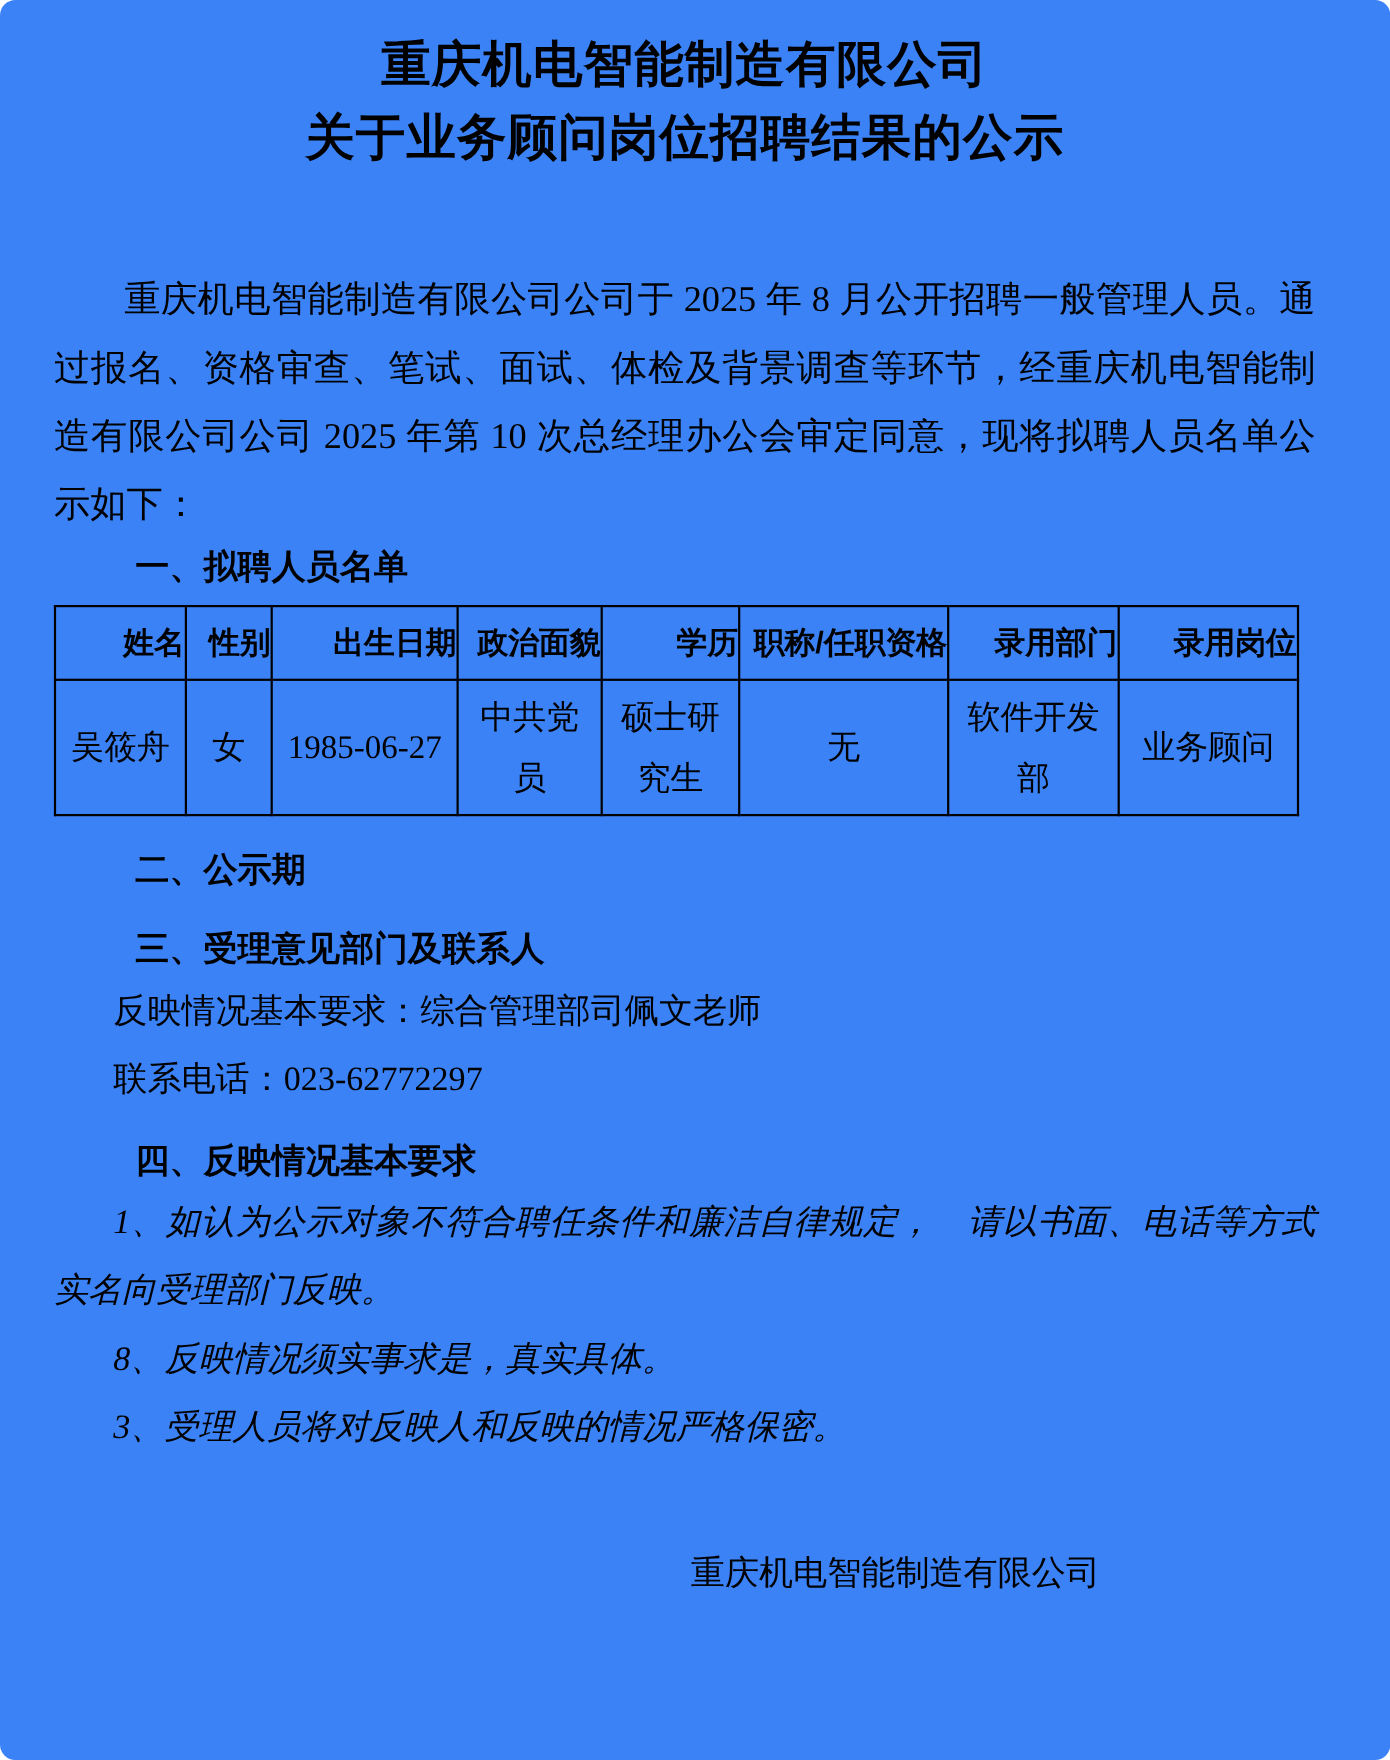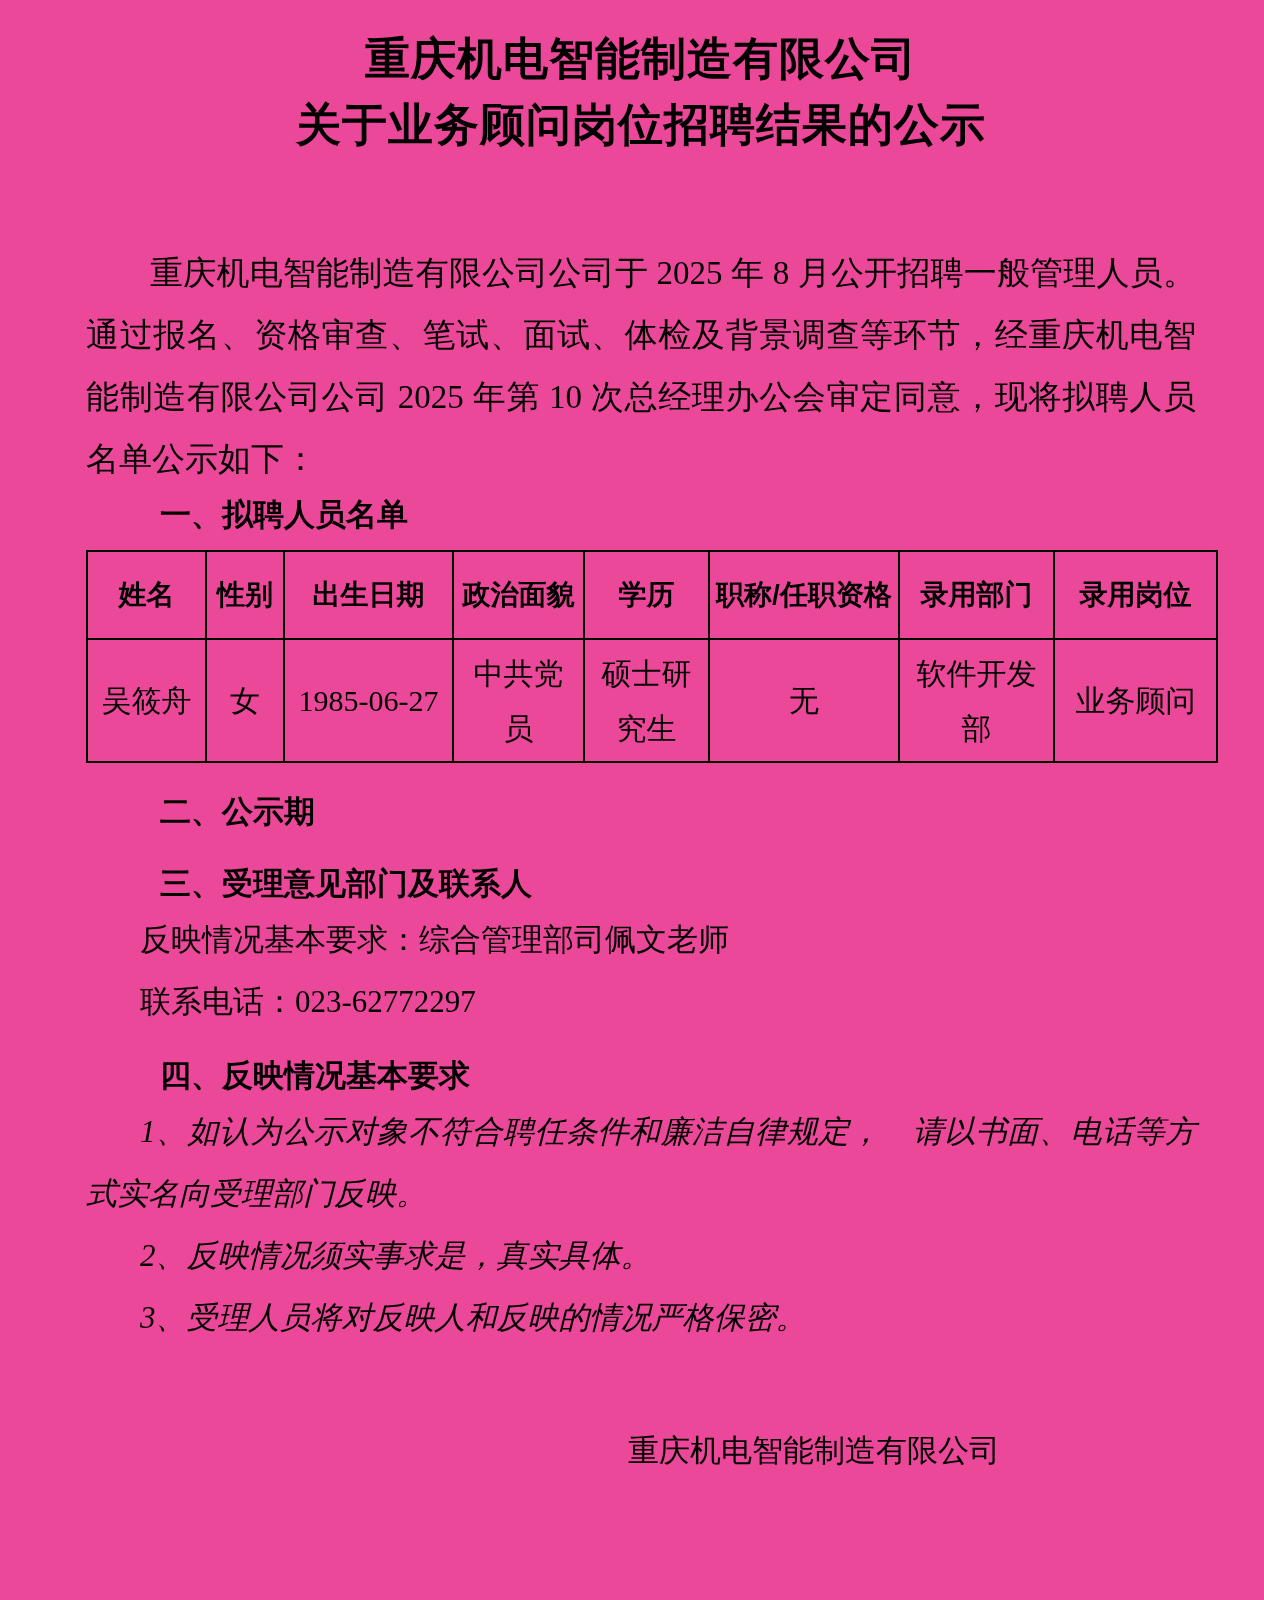--- a/index.html
+++ b/index.html
@@ -5,22 +5,23 @@
   * { margin: 0; padding: 0; box-sizing: border-box; }
   html, body { background: #ffffff; }
   body {
     width: 1264px; height: 1600px;
     color: #000000;
     font-family: "Liberation Serif", "DejaVu Serif", serif;
     overflow: hidden;
   }
   .page {
     width: 1264px; height: 1600px;
-    padding: 26px 68px 0 86px;
-    background: #ec4899;
+    padding: 26px 68px 0 49px;
+    background: #3b82f6;
+    border-radius: 14px;
   }
   .doc-title {
     font-family: "Liberation Serif", "DejaVu Serif", serif;
     font-weight: bold;
     font-size: 45px;
     line-height: 66px;
     text-align: center;
     letter-spacing: 1px;
   }
   .intro {
@@ -61,22 +62,23 @@
   .hire-table th, .hire-table td {
     border: 2px solid #000000;
     text-align: center;
     vertical-align: middle;
     overflow: hidden;
   }
   .hire-table th {
     font-family: "Liberation Sans", "DejaVu Sans", sans-serif;
     font-weight: bold;
     font-size: 28px;
-    height: 88px;
+    height: 67px;
     white-space: nowrap;
+    text-align: right;
   }
   .hire-table td {
     font-family: "Liberation Serif", "DejaVu Serif", serif;
     font-size: 30px;
     line-height: 55px;
     height: 123px;
     padding: 0 8px;
   }
   .signature {
     margin-top: 66px;
@@ -141,20 +143,20 @@
   </table>
 
   <div class="sec-heading h2">二、公示期</div>
 
   <div class="sec-heading h3">三、受理意见部门及联系人</div>
   <div class="sub-line">反映情况基本要求：综合管理部司佩文老师</div>
   <div class="sub-line">联系电话：023-62772297</div>
 
   <div class="sec-heading h4">四、反映情况基本要求</div>
   <p class="req-item">1、如认为公示对象不符合聘任条件和廉洁自律规定，　请以书面、电话等方式实名向受理部门反映。</p>
-  <p class="req-item">2、反映情况须实事求是，真实具体。</p>
+  <p class="req-item">8、反映情况须实事求是，真实具体。</p>
   <p class="req-item">3、受理人员将对反映人和反映的情况严格保密。</p>
 
   <div class="signature">
     <div>重庆机电智能制造有限公司</div>
   </div>
 
 </div>
 
 </body></html>

